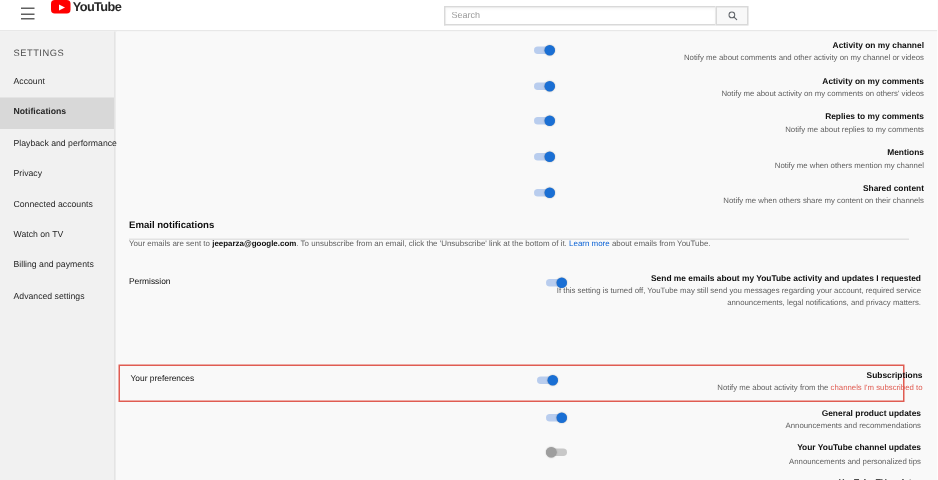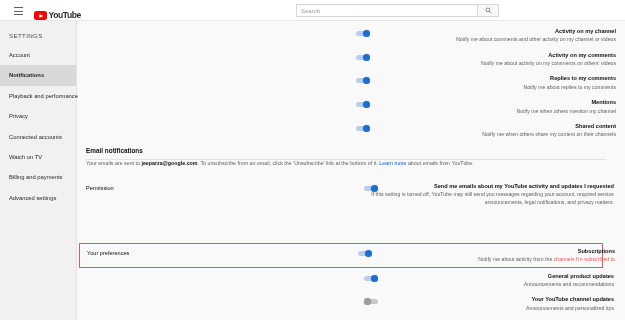--- a/index.html
+++ b/index.html
@@ -25,21 +25,21 @@
 
   
   .masthead {
     position: absolute;
     top: 0; left: 0;
     width: 625px;
     height: 21px;
     background: #ffffff;
     border-bottom: 1px solid #e8e8e8;
     display: flex;
-    align-items: flex-end;
+    align-items: flex-start;
     box-sizing: border-box;
   }
   .guide-btn {
     width: 18px; height: 18px;
     margin-left: 9px;
     display: flex; flex-direction: column;
     justify-content: center; align-items: center;
     gap: 2.5px;
     cursor: pointer;
   }

